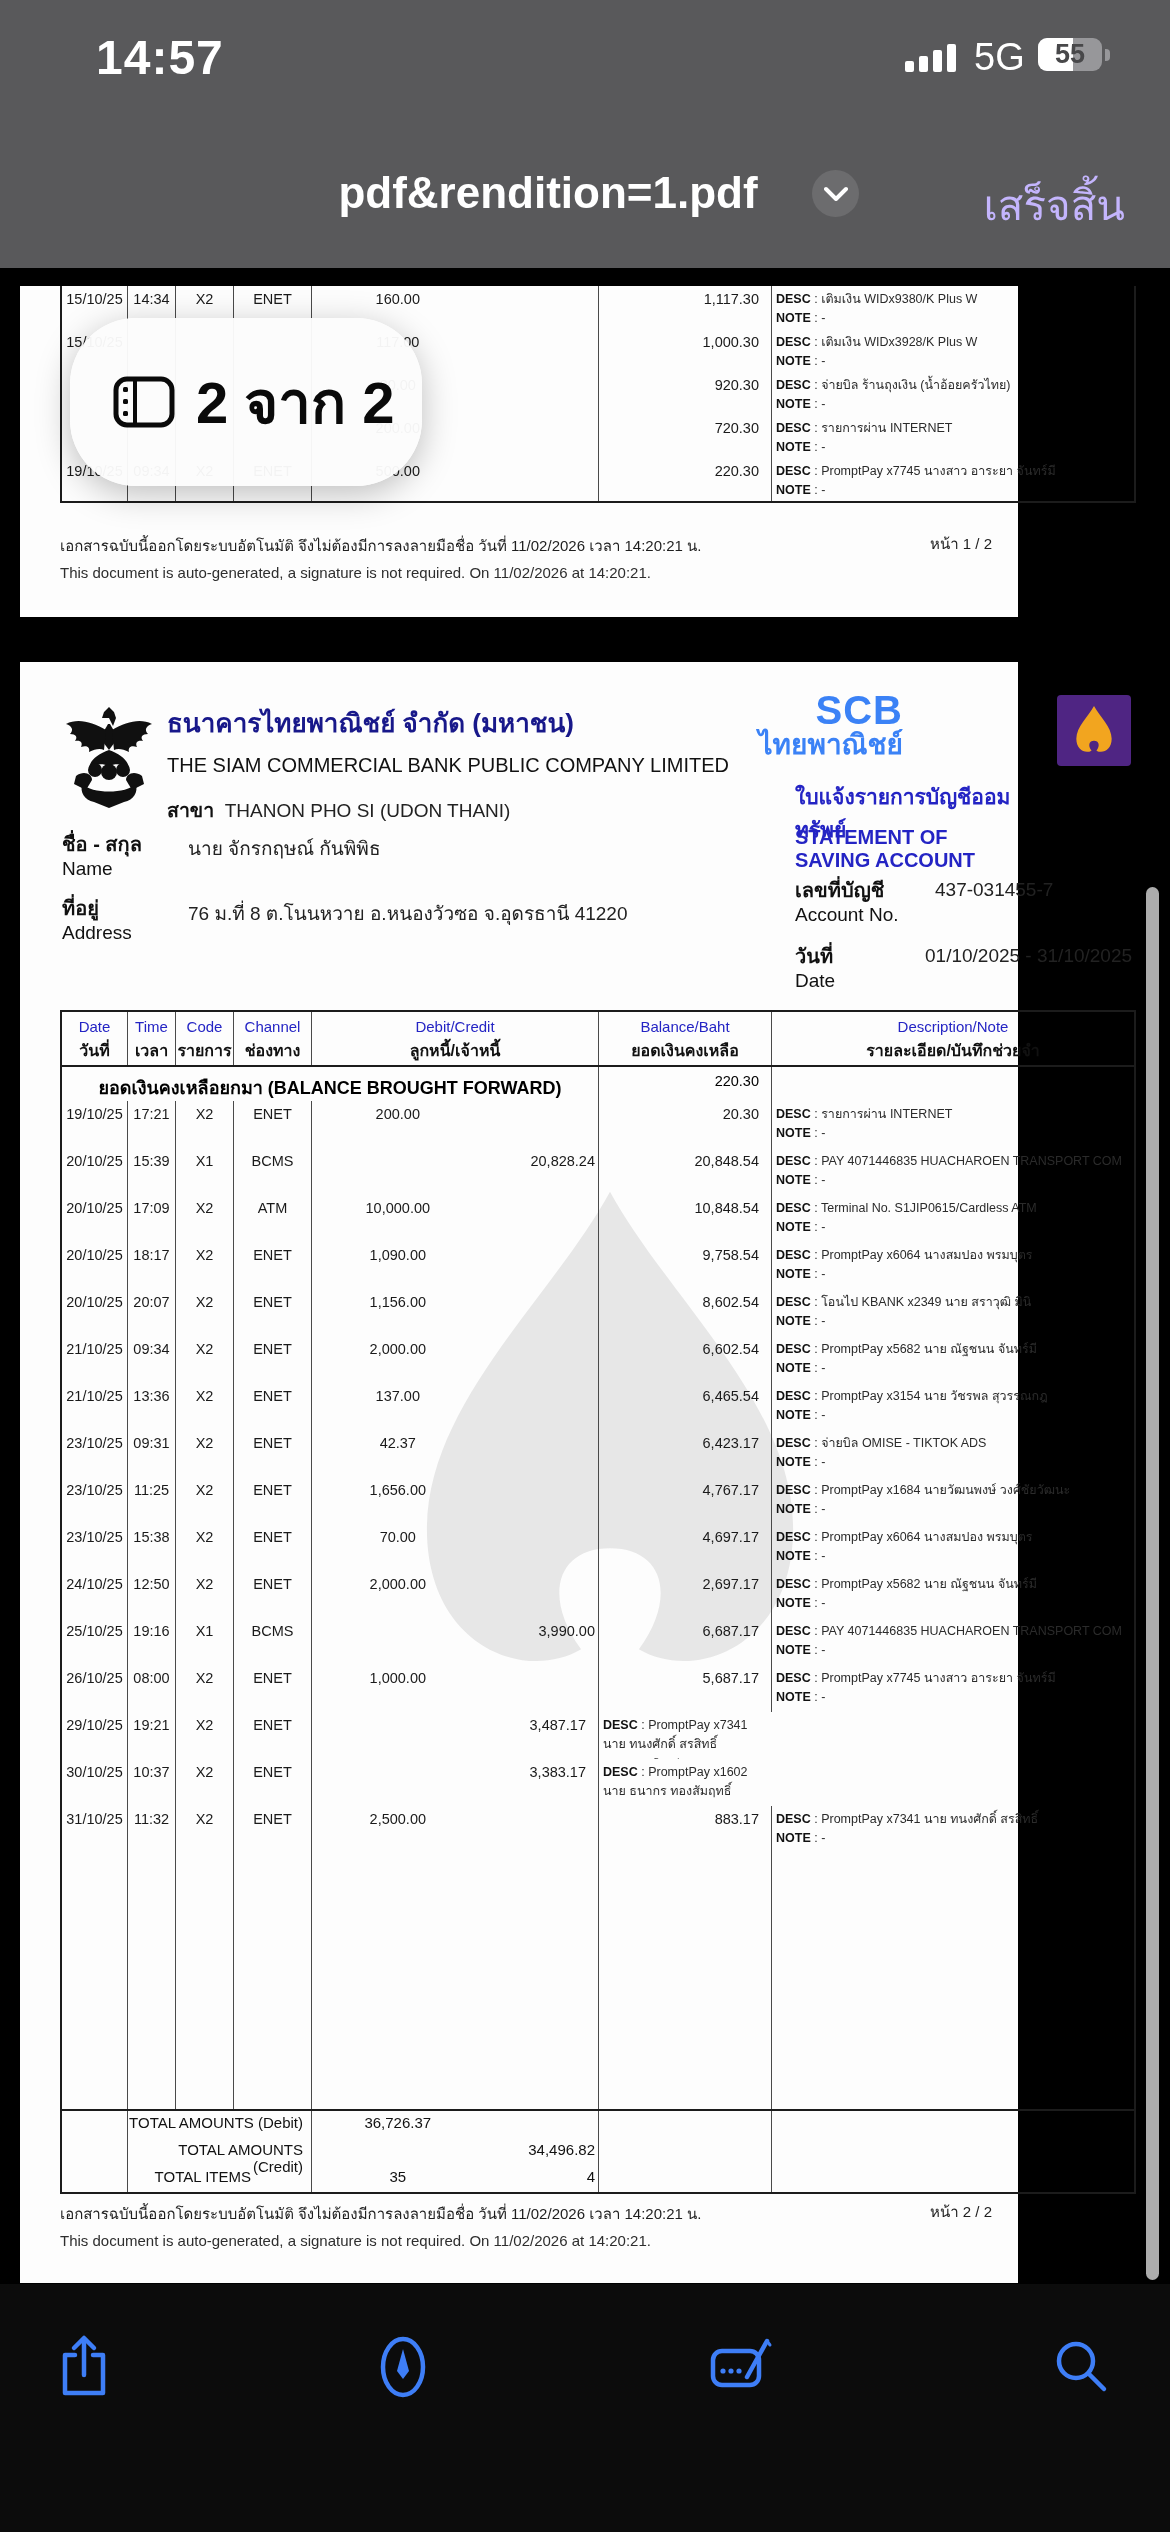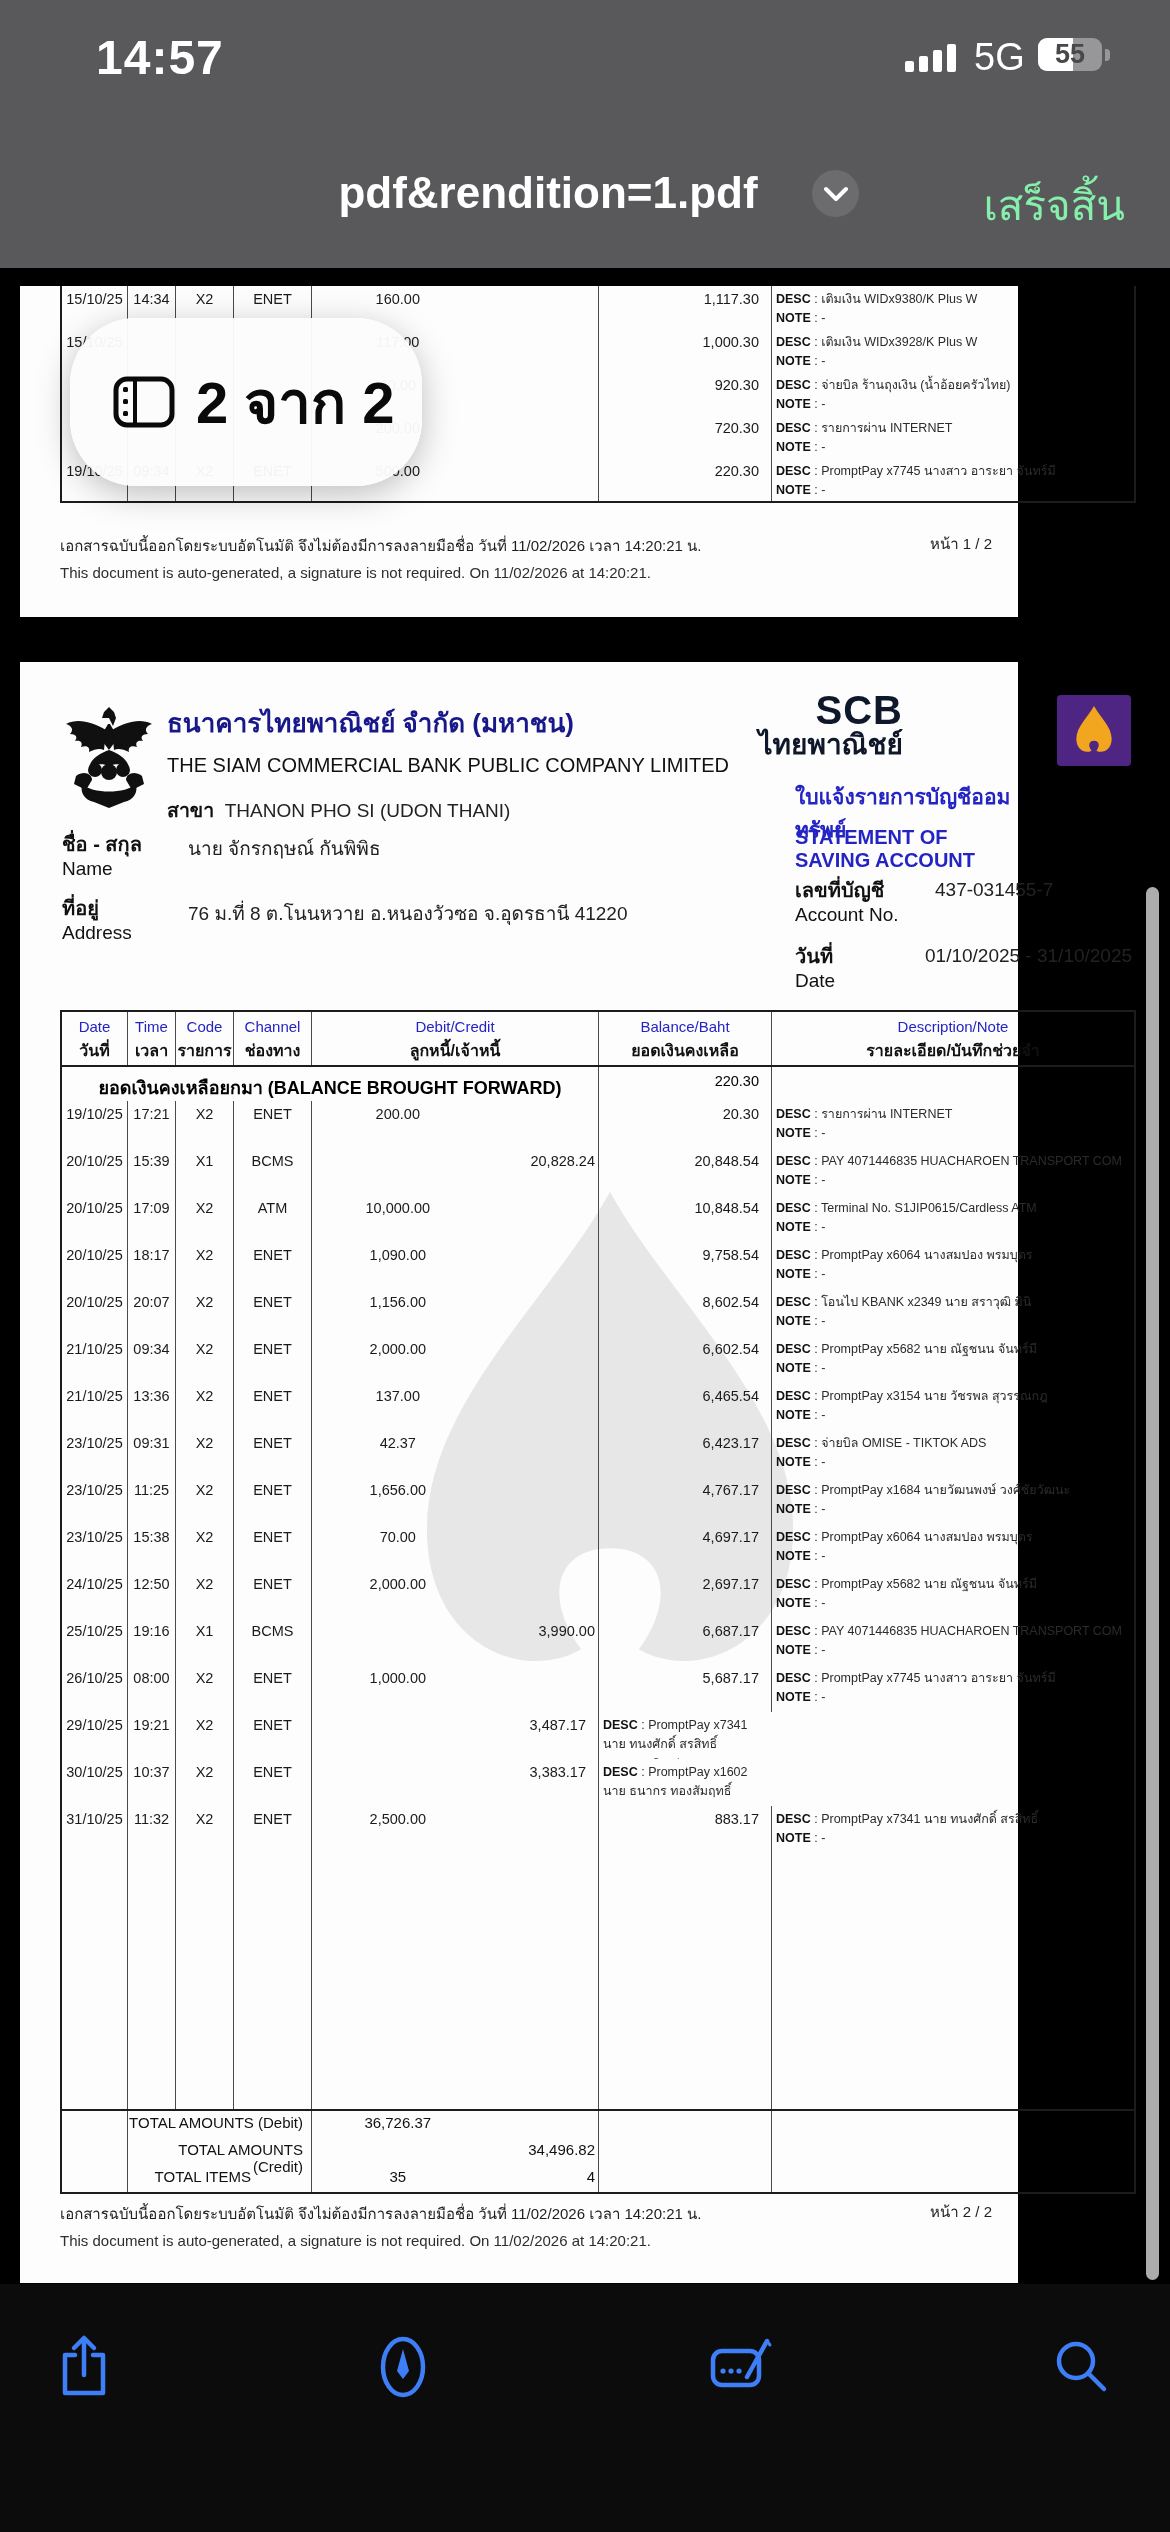--- a/index.html
+++ b/index.html
@@ -10,21 +10,21 @@
   .chrome{position:absolute;left:0;top:0;width:1170px;height:268px;background:#59595B;}
   .time{position:absolute;left:96px;top:30px;font-size:48px;font-weight:600;color:#fff;letter-spacing:1px;}
   .sig{position:absolute;left:905px;top:44px;}
   .net{position:absolute;left:974px;top:36px;font-size:38px;font-weight:500;color:#fff;}
   .batt{position:absolute;left:1038px;top:38px;width:64px;height:33px;border-radius:9px;overflow:hidden;background:#97979A;}
   .batt .fill{position:absolute;left:0;top:0;width:55%;height:100%;background:#fff;}
   .batt .pct{position:absolute;left:0;top:0;width:100%;height:100%;display:flex;align-items:center;justify-content:center;font-size:27px;font-weight:700;color:#48484A;}
   .battcap{position:absolute;left:1105px;top:49px;width:5px;height:12px;border-radius:0 4px 4px 0;background:#97979A;}
   .navtitle{position:absolute;left:248px;top:168px;width:600px;text-align:center;font-size:44px;font-weight:600;color:#fff;white-space:nowrap;}
   .chev{position:absolute;left:812px;top:170px;width:47px;height:47px;border-radius:50%;background:#6C6C6E;display:flex;align-items:center;justify-content:center;}
-  .done{position:absolute;right:45px;top:172px;font-size:42px;font-weight:500;color:#86efac;}
+  .done{position:absolute;right:45px;top:172px;font-size:42px;font-weight:500;color:#c4b5fd;}
 
   
   .page{position:absolute;left:20px;width:998px;background:#FDFDFD;}
   .page1{top:286px;height:331px;}
   .page2{top:662px;height:1621px;}
 
   
   .stable{position:absolute;left:40px;width:1076px;border:2px solid #1C1C1C;background:transparent;}
   .p1t{top:0;border-top:none;}
   .p2t{top:348px;}
@@ -67,21 +67,21 @@
   .pageno{position:absolute;right:26px;font-size:15px;color:#1E1E1E;}
 
   
   .bankth{position:absolute;left:147px;top:40px;font-size:26px;font-weight:700;color:#18188A;}
   .banken{position:absolute;left:147px;top:92px;font-size:20px;color:#111;}
   .branch{position:absolute;left:147px;top:133px;font-size:19px;color:#222;}
   .branch b{font-size:19.5px;color:#111;}
   .flabel{position:absolute;font-size:20px;font-weight:700;color:#111;}
   .flabel-en{position:absolute;font-size:19px;color:#111;}
   .fval{position:absolute;font-size:19px;color:#222;white-space:nowrap;}
-  .scbtxt{position:absolute;right:115px;top:28px;text-align:right;color:#0f172a;line-height:1.02;}
+  .scbtxt{position:absolute;right:115px;top:28px;text-align:right;color:#3b82f6;line-height:1.02;}
   .scbtxt .l1{font-size:40px;font-weight:800;letter-spacing:1px;}
   .scbtxt .l2{font-size:28px;font-weight:700;}
   .scbsq{position:absolute;left:1037px;top:33px;width:74px;height:71px;background:#4F2583;border-radius:4px;display:flex;align-items:center;justify-content:center;}
   .stmtth{position:absolute;left:775px;top:118px;font-size:21px;font-weight:700;color:#2424C4;}
   .stmten{position:absolute;left:775px;top:164px;font-size:20px;font-weight:600;color:#2424C4;}
   .wm{position:absolute;left:320px;top:520px;}
 
   
   .pill{position:absolute;left:70px;top:318px;width:352px;height:168px;border-radius:66px;background:rgba(252,252,252,.96);box-shadow:0 8px 34px rgba(0,0,0,.25);display:flex;align-items:center;padding-left:42px;gap:20px;}
   .pill .ptxt{font-size:58px;font-weight:600;color:#0A0A0A;}

